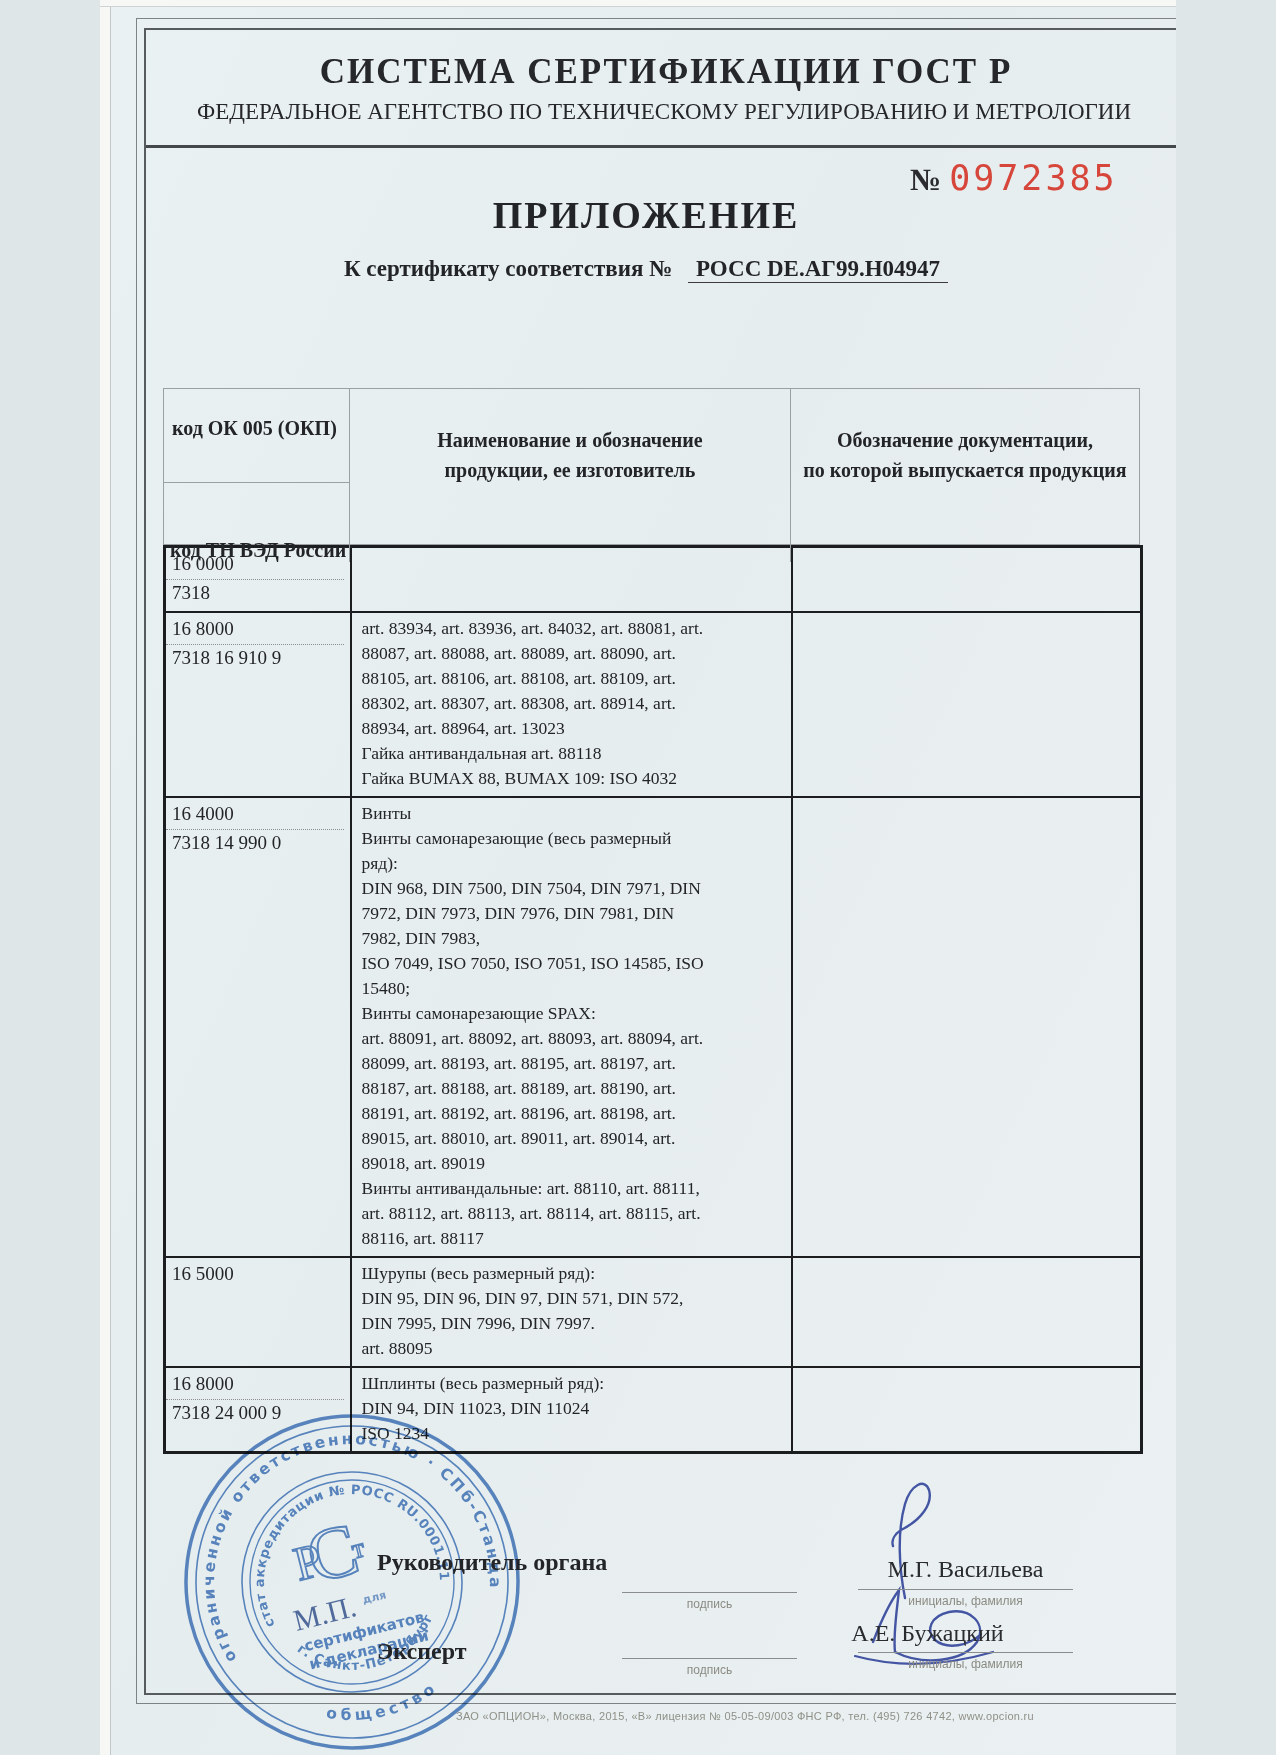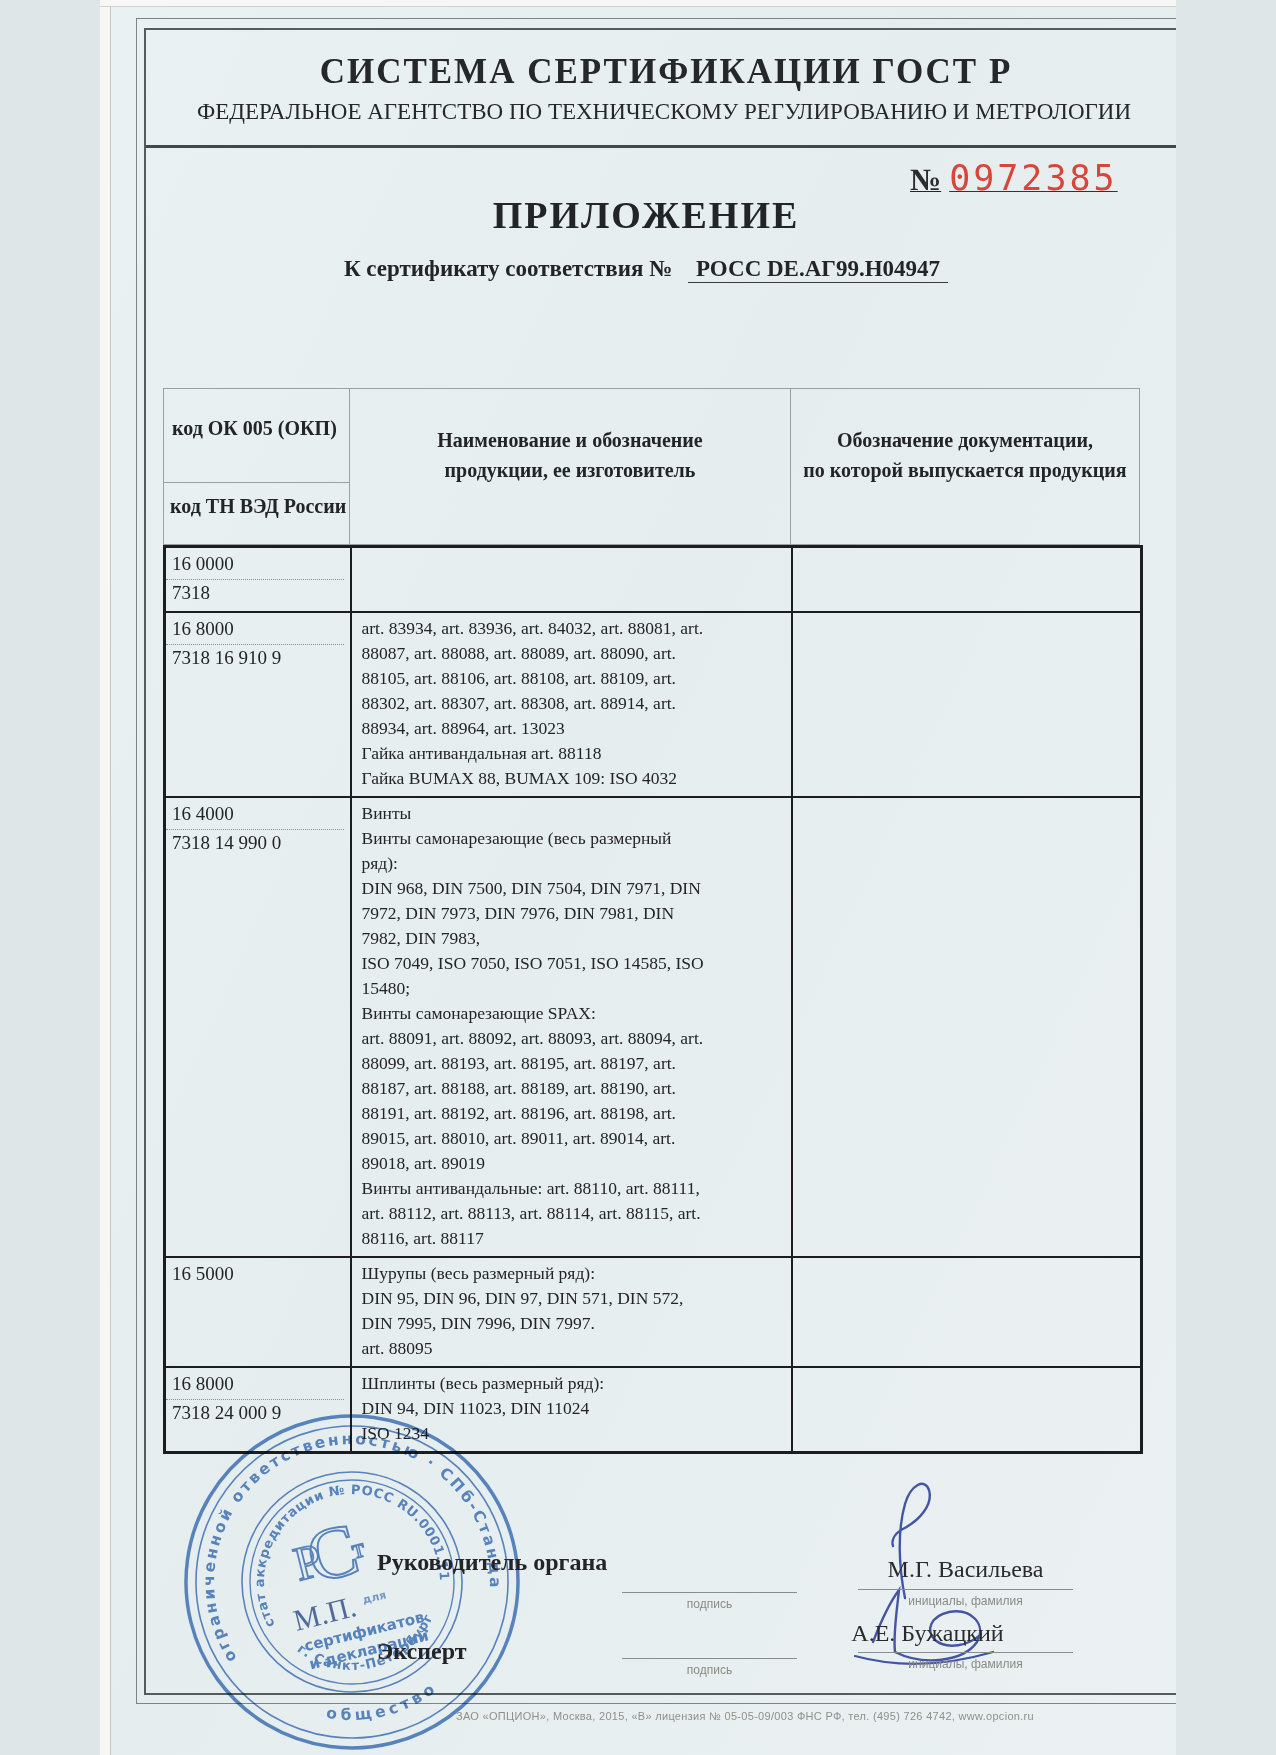--- a/index.html
+++ b/index.html
@@ -15,37 +15,37 @@
   
   .outer-frame { position:absolute; left:36px; top:18px; width:1171px; height:1684px; border:1px solid #7d8386; }
   .inner-frame { position:absolute; left:44px; top:28px; width:1152px; height:1663px; border:2px solid #565b5e; }
   .header-rule { position:absolute; left:46px; top:145px; width:1148px; height:3px; background:#43484b; }
 
   .org1 { position:absolute; left:46px; top:52px; width:1040px; text-align:center;
           font-size:35px; font-weight:bold; letter-spacing:2px; color:#26272b; }
   .org2 { position:absolute; left:34px; top:99px; width:1060px; text-align:center;
           font-size:23px; font-weight:normal; letter-spacing:0px; color:#26272b; }
 
-  .doc-no { position:absolute; left:810px; top:158px; white-space:nowrap;text-decoration:underline; }
+  .doc-no { position:absolute; left:810px; top:158px; white-space:nowrap; }
   .no-sign { font-size:31px; font-weight:bold; color:#2b2c30; }
   .no-digits { font-family:"DejaVu Sans Mono", monospace; font-size:35px; color:#d6382c;
                letter-spacing:3px; margin-left:8px; opacity:.92; }
 
   .title { position:absolute; left:46px; top:193px; width:1000px; text-align:center;
            font-size:38px; font-weight:bold; letter-spacing:2px; }
   .cert-line { position:absolute; left:46px; top:256px; width:1000px; text-align:center;
                font-size:23px; font-weight:bold; }
   .cert-no { border-bottom:1.5px solid #3a3a3c; padding:0 8px 1px 8px;margin-left:10px; }
   .subtitle { position:absolute; left:46px; top:306px; width:1000px; text-align:center;
               font-size:23px; font-weight:bold; line-height:31px; }
 
   
   .ptable { position:absolute; left:63px; top:388px; width:977px; }
   .thead { display:grid; grid-template-columns:186px 441px 348px; border:1px solid #9aa0a3; height:157px; box-sizing:border-box; background:transparent; }
-  .th-col1 { border-right:1px solid #9aa0a3; display:grid; grid-template-rows:94px 1fr; }
+  .th-col1 { border-right:1px solid #9aa0a3; display:grid; grid-template-rows:94px 1fr;gap:44px; }
   .th-okp { border-bottom:1px solid #9aa0a3; padding:28px 0 0 8px; font-weight:bold; font-size:20px; }
   .th-tnved { padding:12px 0 0 6px; font-weight:bold; font-size:20px; }
   .th-col2 { border-right:1px solid #9aa0a3; text-align:center; font-weight:bold; font-size:20px; padding-top:36px; line-height:30px; }
   .th-col3 { text-align:center; font-weight:bold; font-size:20px; padding-top:36px; line-height:30px; }
 
   .tbody-table { border-collapse:collapse; width:977px; table-layout:fixed; border:3px solid #1c1d1f; }
   .tbody-table td { border:2px solid #1c1d1f; vertical-align:top; padding:3px 0 5px 0; }
   .okp, .tnved { font-size:19px; line-height:26px; padding-left:6px; }
   .okp.with-dots { border-bottom:1.5px dotted #8e8e8e; padding-bottom:2px; margin-right:6px; }
   .pline { font-size:17.5px; line-height:25px; padding-left:10px; white-space:nowrap; }

